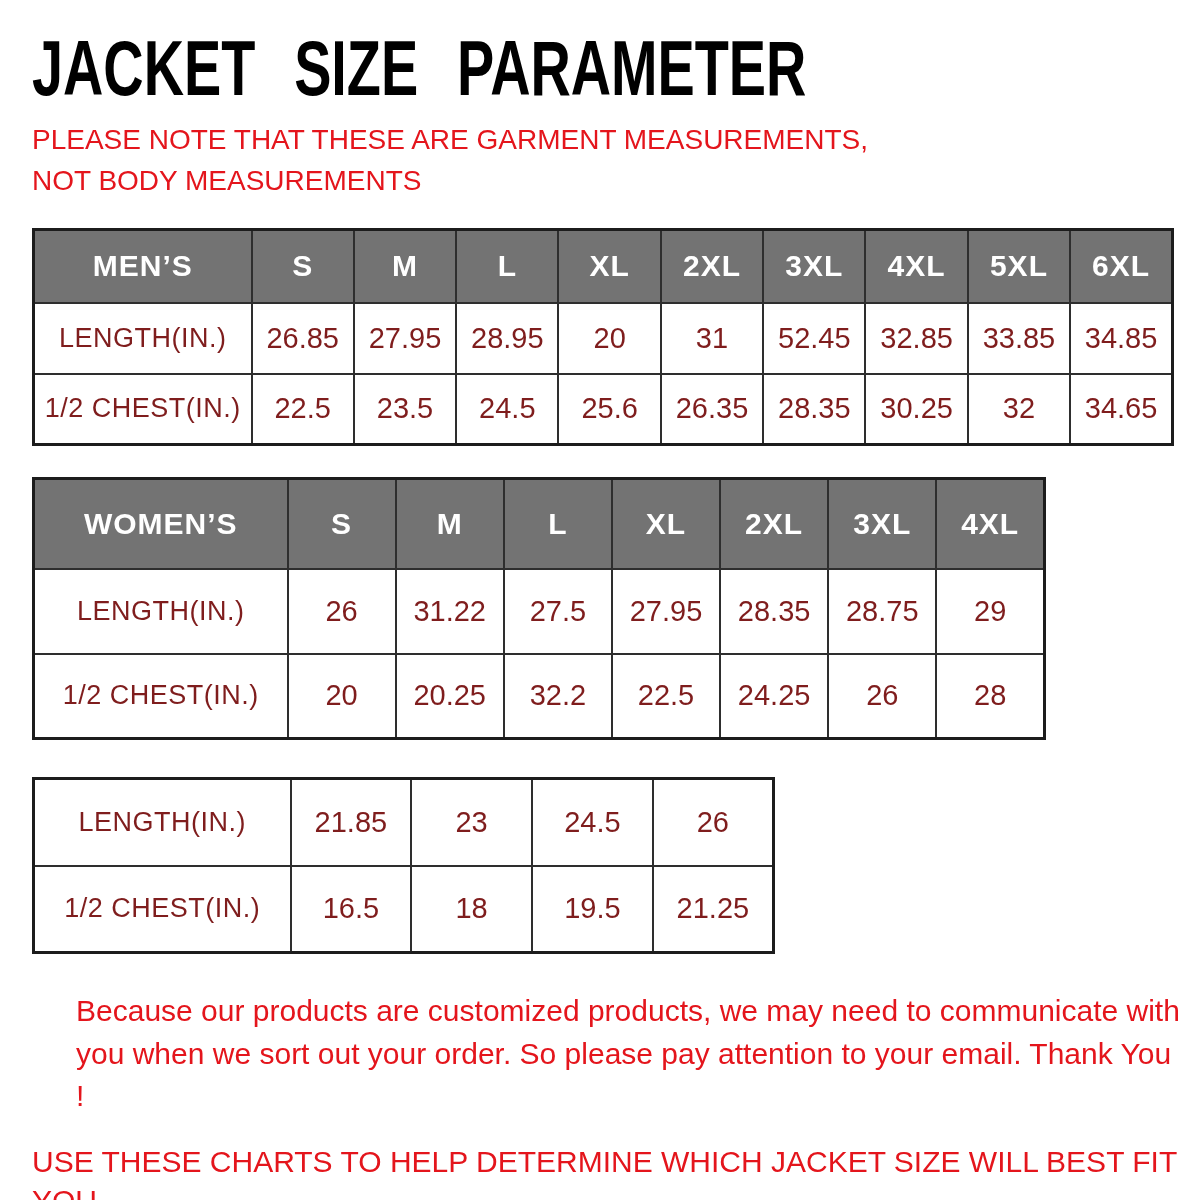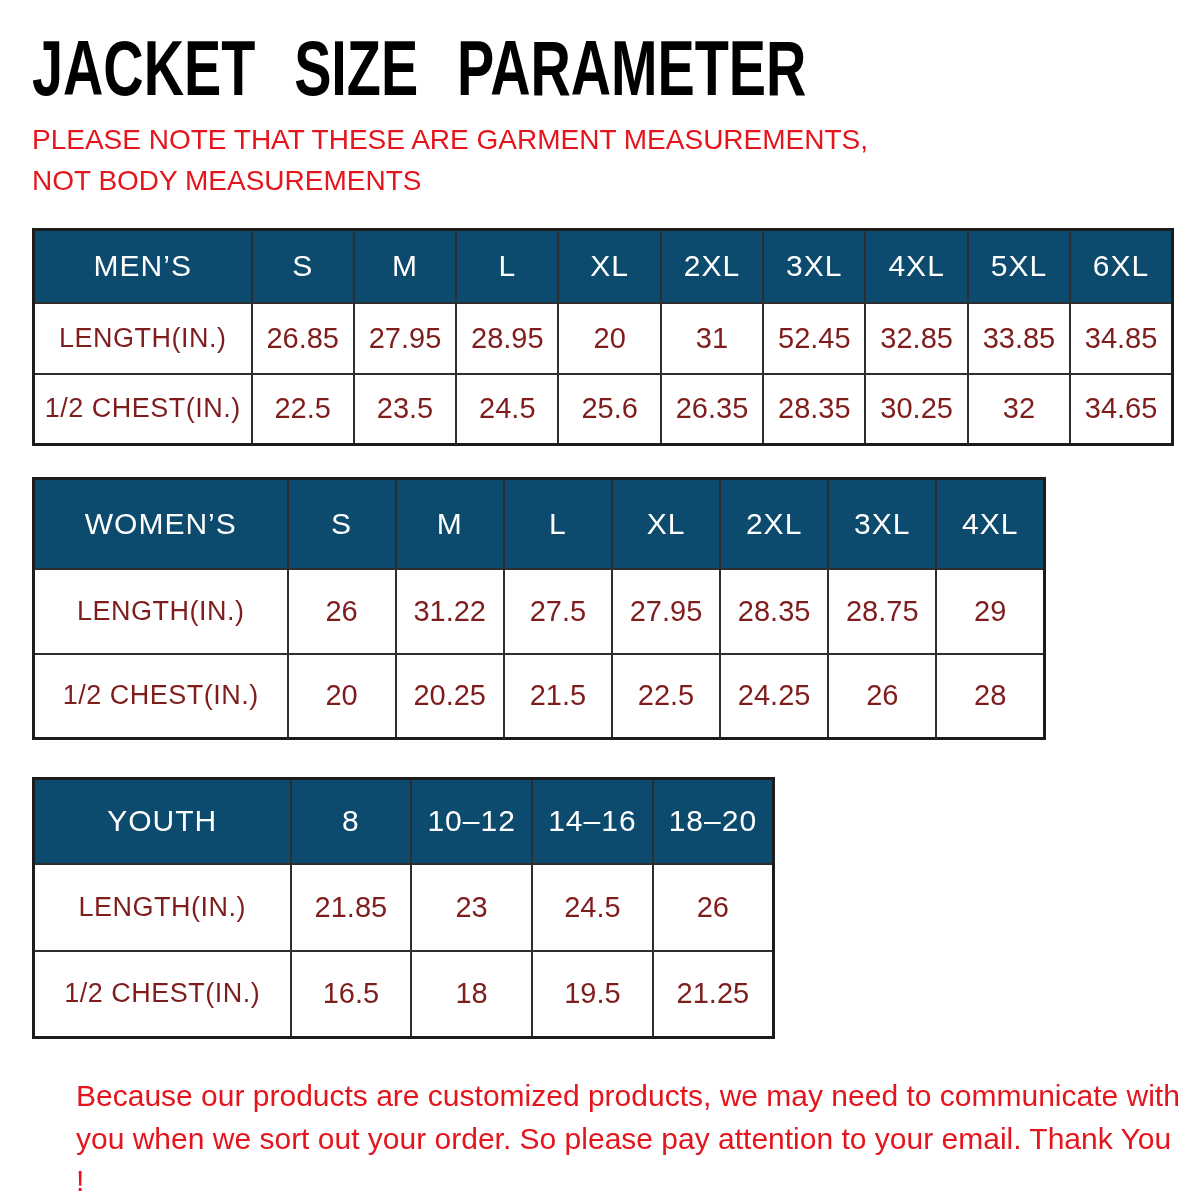--- a/index.html
+++ b/index.html
@@ -39,24 +39,24 @@
     border: 3px solid #1c1c1c;
   }
   table.size-table th, table.size-table td {
     border: 2px solid #2e2e2e;
     text-align: center;
     vertical-align: middle;
     padding: 0;
     overflow: hidden;
   }
   table.size-table th {
-    background: #0c4a6e;
+    background: #737373;
     color: #ffffff;
     font-size: 30px;
-    font-weight: normal;
+    font-weight: bold;
     letter-spacing: 1px;
   }
   table.size-table td { font-size: 29px; color: #7f1d1d; }
   table.size-table td.row-label { font-size: 27px; letter-spacing: 0.5px; }
 
   .t-mens   { margin-top: 27px; width: 1142px; }
   .t-womens { margin-top: 31px; width: 1014px; }
   .t-youth  { margin-top: 37px; width: 743px; }
 
   .t-mens   col.lab { width: 218px; }
@@ -177,45 +177,38 @@
       <td>27.5</td>
       <td>27.95</td>
       <td>28.35</td>
       <td>28.75</td>
       <td>29</td>
     </tr>
     <tr class="data">
       <td class="row-label">1/2 CHEST(IN.)</td>
       <td>20</td>
       <td>20.25</td>
-      <td>21.5</td>
+      <td>32.2</td>
       <td>22.5</td>
       <td>24.25</td>
       <td>26</td>
       <td>28</td>
     </tr>
   </tbody>
     </table>
 
   <table class="size-table t-youth">
     <colgroup>
         <col class="lab">
         <col>
         <col>
         <col>
         <col>
       </colgroup>
     <tbody>
-        <tr class="head">
-      <th>YOUTH</th>
-      <th>8</th>
-      <th>10–12</th>
-      <th>14–16</th>
-      <th>18–20</th>
-    </tr>
     <tr class="data">
       <td class="row-label">LENGTH(IN.)</td>
       <td>21.85</td>
       <td>23</td>
       <td>24.5</td>
       <td>26</td>
     </tr>
     <tr class="data">
       <td class="row-label">1/2 CHEST(IN.)</td>
       <td>16.5</td>

